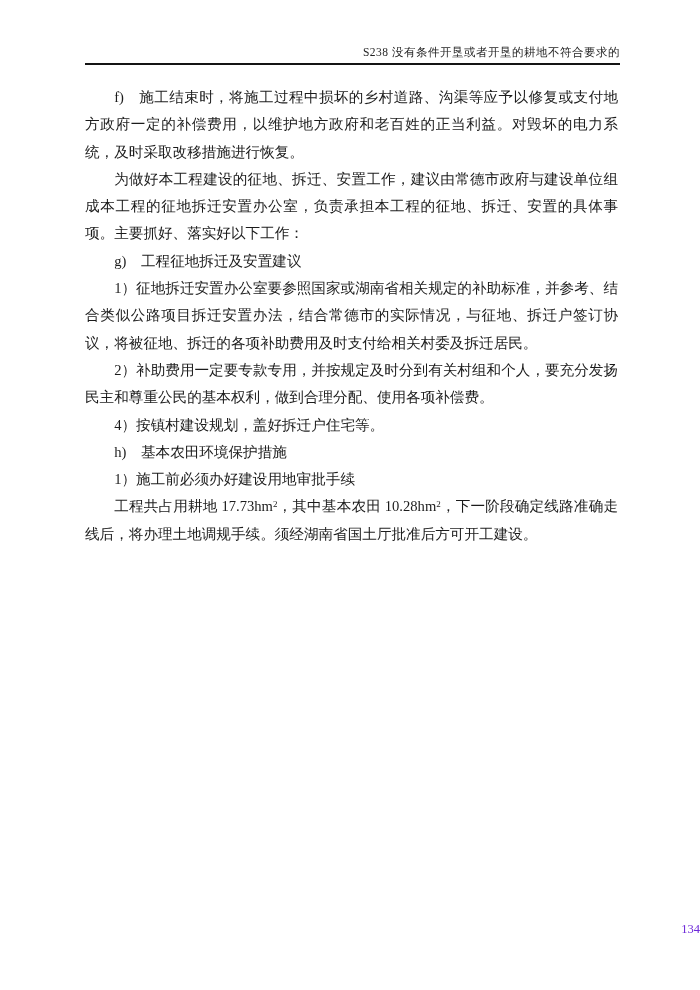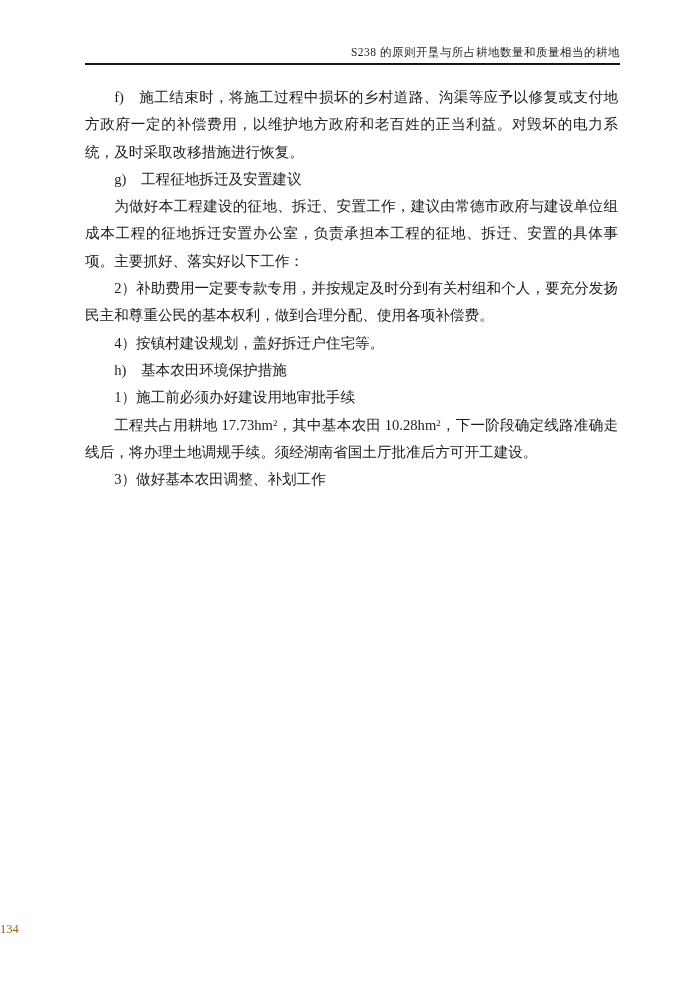--- a/index.html
+++ b/index.html
@@ -55,40 +55,40 @@
     line-height: 0;
     vertical-align: baseline;
     position: relative;
     top: -0.45em;
   }
   .page-footer {
     position: absolute;
     left: 0;
     width: 700px;
     top: 922px;
-    text-align: left;
+    text-align: right;
     font-size: 12.5px;
-    color: #a16207;
+    color: #6d28d9;
   }
 </style>
 </head>
 <body>
 
 <div class="page">
   <div class="page-header">
-    <span>S238 的原则开垦与所占耕地数量和质量相当的耕地</span>
+    <span>S238 没有条件开垦或者开垦的耕地不符合要求的</span>
   </div>
   <hr class="header-rule">
   <div class="doc-body">
       <p class="para">f)　施工结束时，将施工过程中损坏的乡村道路、沟渠等应予以修复或支付地方政府一定的补偿费用，以维护地方政府和老百姓的正当利益。对毁坏的电力系统，及时采取改移措施进行恢复。</p>
+      <p class="para">为做好本工程建设的征地、拆迁、安置工作，建议由常德市政府与建设单位组成本工程的征地拆迁安置办公室，负责承担本工程的征地、拆迁、安置的具体事项。主要抓好、落实好以下工作：</p>
       <p class="para">g)　工程征地拆迁及安置建议</p>
-      <p class="para">为做好本工程建设的征地、拆迁、安置工作，建议由常德市政府与建设单位组成本工程的征地拆迁安置办公室，负责承担本工程的征地、拆迁、安置的具体事项。主要抓好、落实好以下工作：</p>
+      <p class="para">1）征地拆迁安置办公室要参照国家或湖南省相关规定的补助标准，并参考、结合类似公路项目拆迁安置办法，结合常德市的实际情况，与征地、拆迁户签订协议，将被征地、拆迁的各项补助费用及时支付给相关村委及拆迁居民。</p>
       <p class="para">2）补助费用一定要专款专用，并按规定及时分到有关村组和个人，要充分发扬民主和尊重公民的基本权利，做到合理分配、使用各项补偿费。</p>
       <p class="para">4）按镇村建设规划，盖好拆迁户住宅等。</p>
       <p class="para">h)　基本农田环境保护措施</p>
       <p class="para">1）施工前必须办好建设用地审批手续</p>
       <p class="para">工程共占用耕地 17.73hm<sup>2</sup>，其中基本农田 10.28hm<sup>2</sup>，下一阶段确定线路准确走线后，将办理土地调规手续。须经湖南省国土厅批准后方可开工建设。</p>
-      <p class="para">3）做好基本农田调整、补划工作</p>
     </div>
   <div class="page-footer">
     <span>134</span>
   </div>
 </div>
 
 </body></html>

